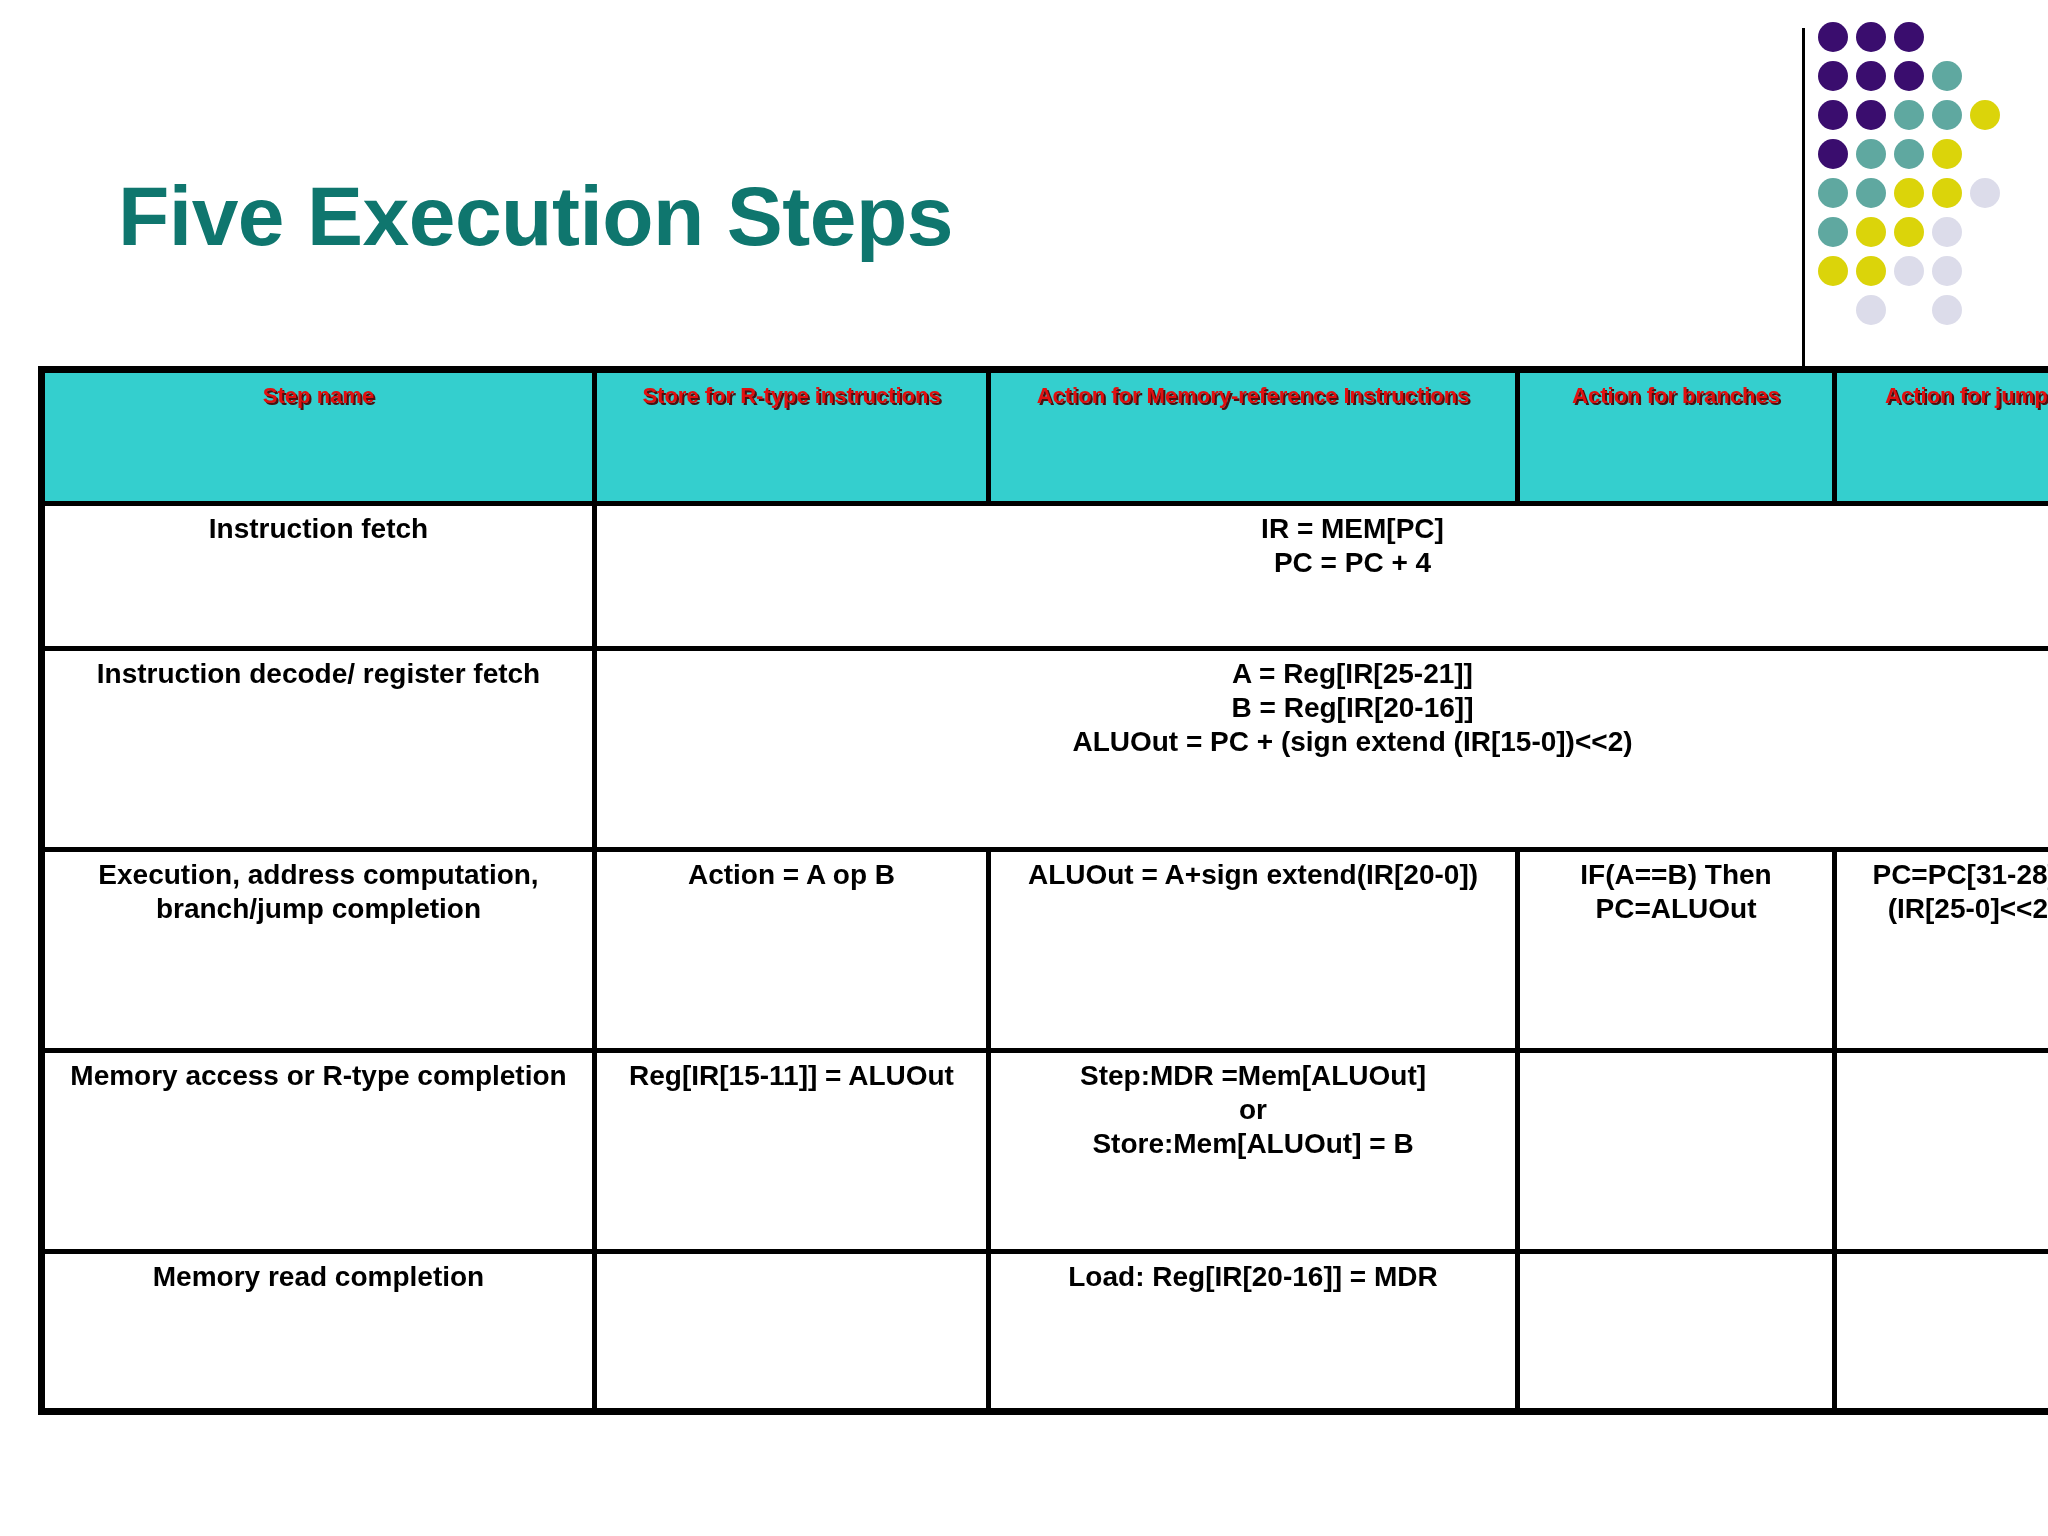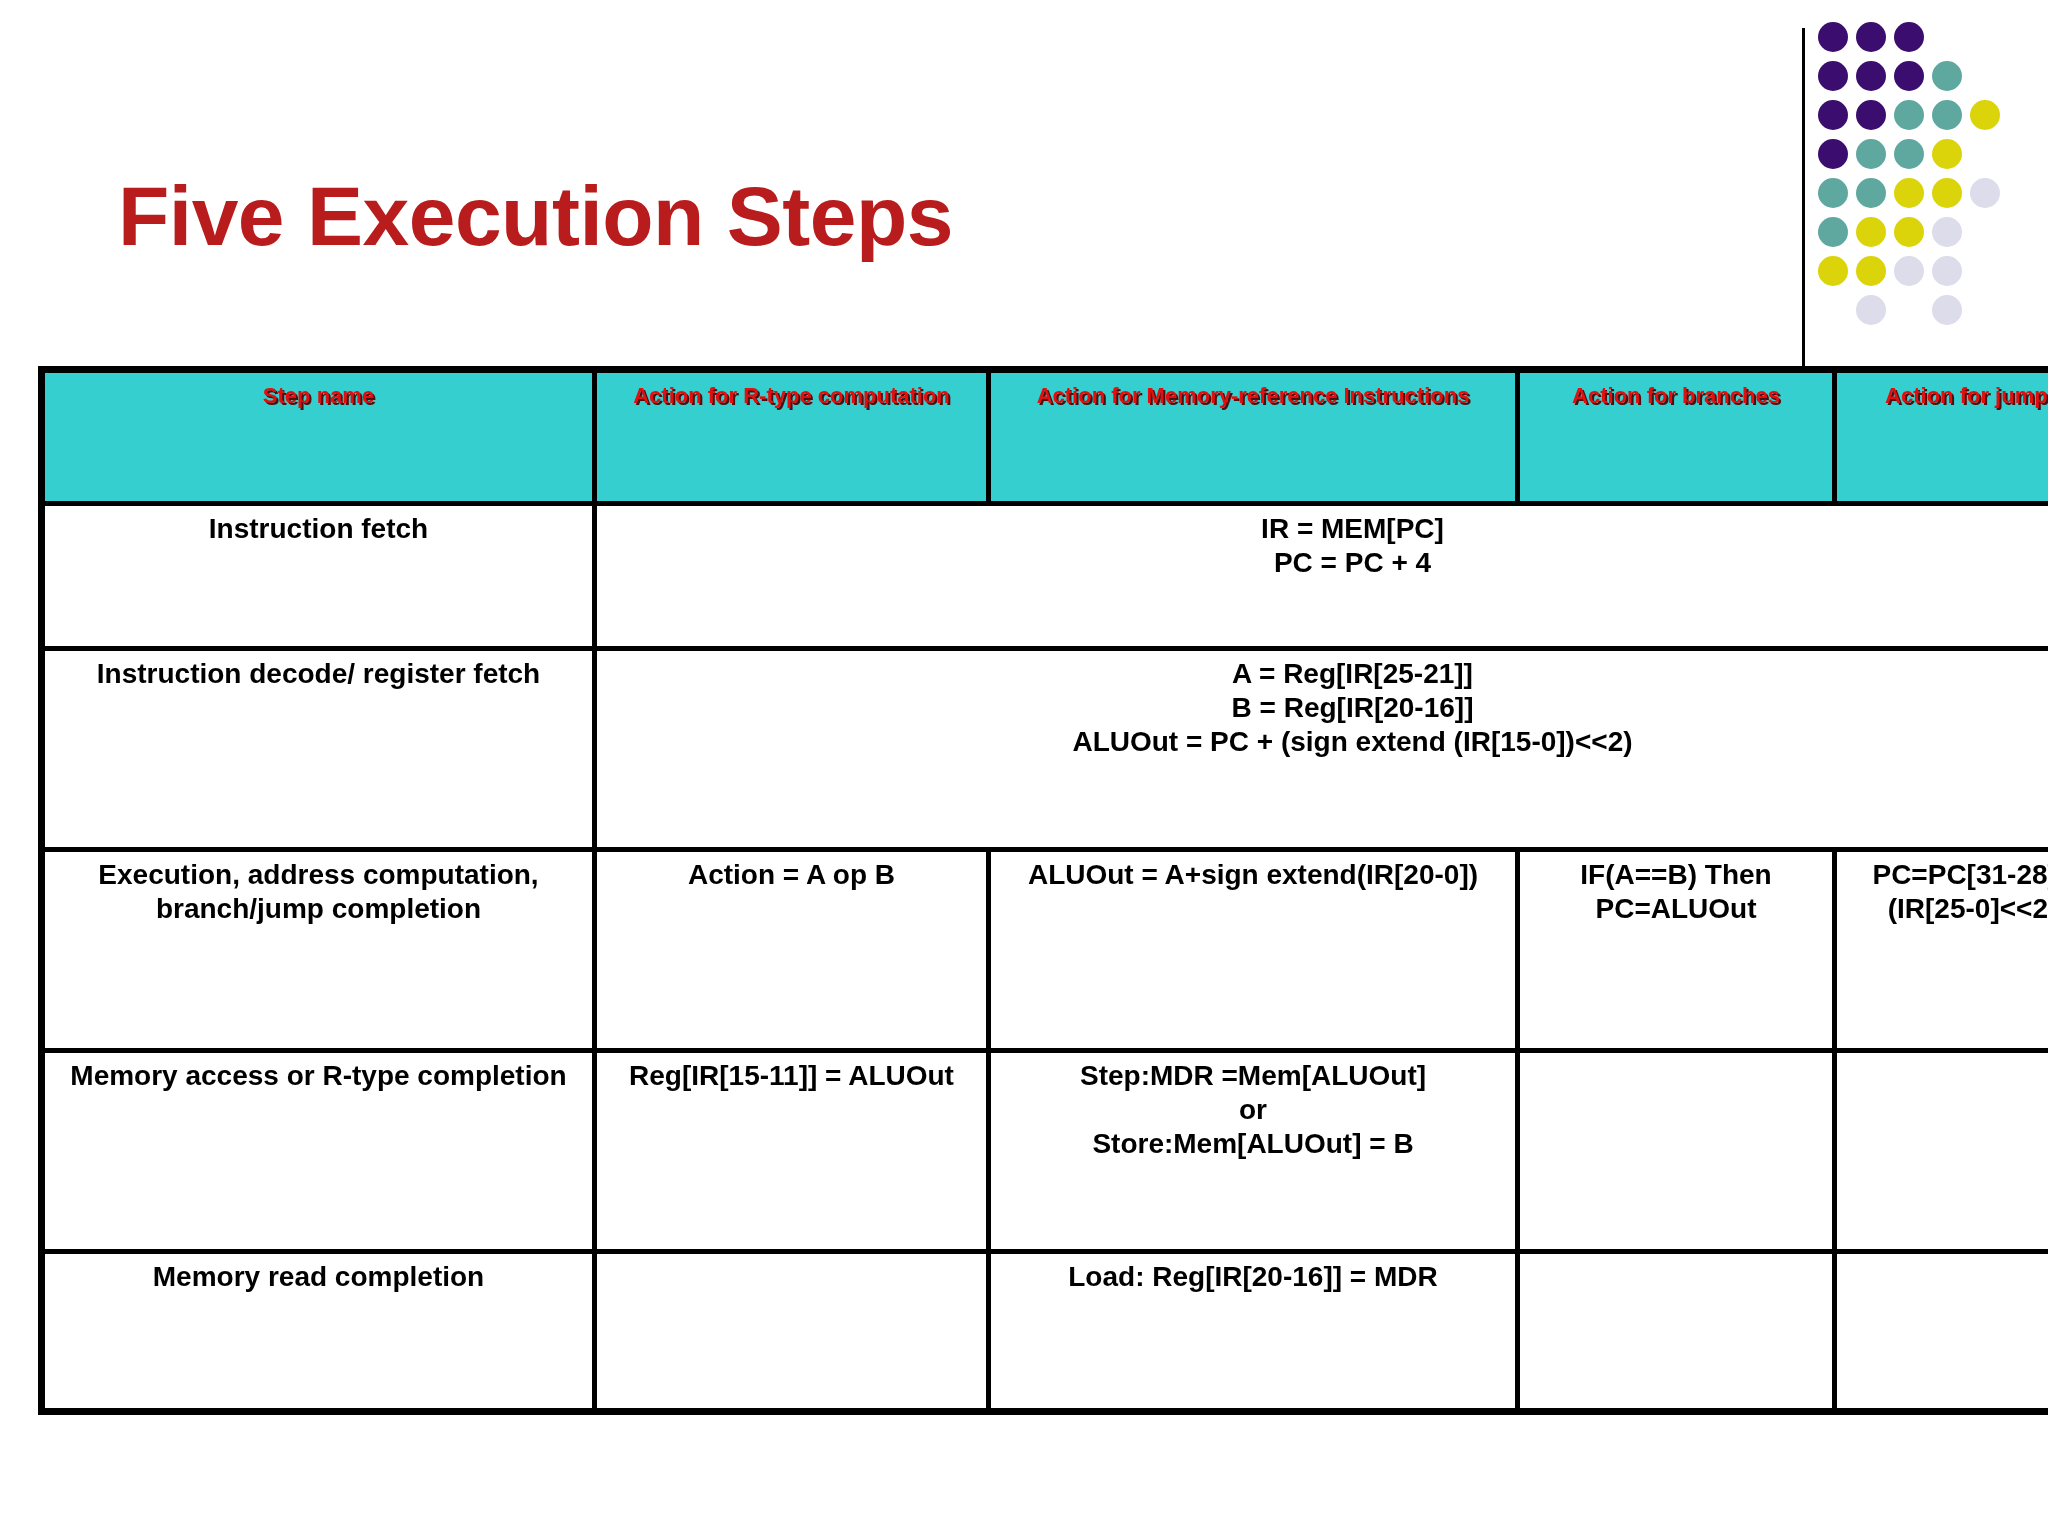--- a/index.html
+++ b/index.html
@@ -45,21 +45,21 @@
     border-radius: 50%;
   }
 
   
   #page-title {
     position: absolute;
     left: 118px;
     top: 172px;
     font-size: 84px;
     font-weight: bold;
-    color: #b91c1c;
+    color: #0f766e;
     letter-spacing: -0.5px;
     white-space: nowrap;
     line-height: 1.05;
   }
 
   
   #steps-table-wrap {
     position: absolute;
     left: 38px;
     top: 366px;
@@ -146,21 +146,21 @@
     </div>
 </div>
 
 <div id="page-title">Five Execution Steps</div>
 
 <div id="steps-table-wrap">
   <table class="steps">
     <thead>
       <tr>
         <th class="col-step">Step name</th>
-        <th class="col-rtype">Action for R-type computation</th>
+        <th class="col-rtype">Store for R-type instructions</th>
         <th class="col-mem">Action for Memory-reference Instructions</th>
         <th class="col-br">Action for branches</th>
         <th class="col-jmp">Action for jumps</th>
       </tr>
     </thead>
     <tbody>
         <tr class="row-fetch">
           <td class="col-step">Instruction fetch</td>
           <td colspan="4" class="spanval">
             <span class="cellline">IR = MEM[PC]</span>

